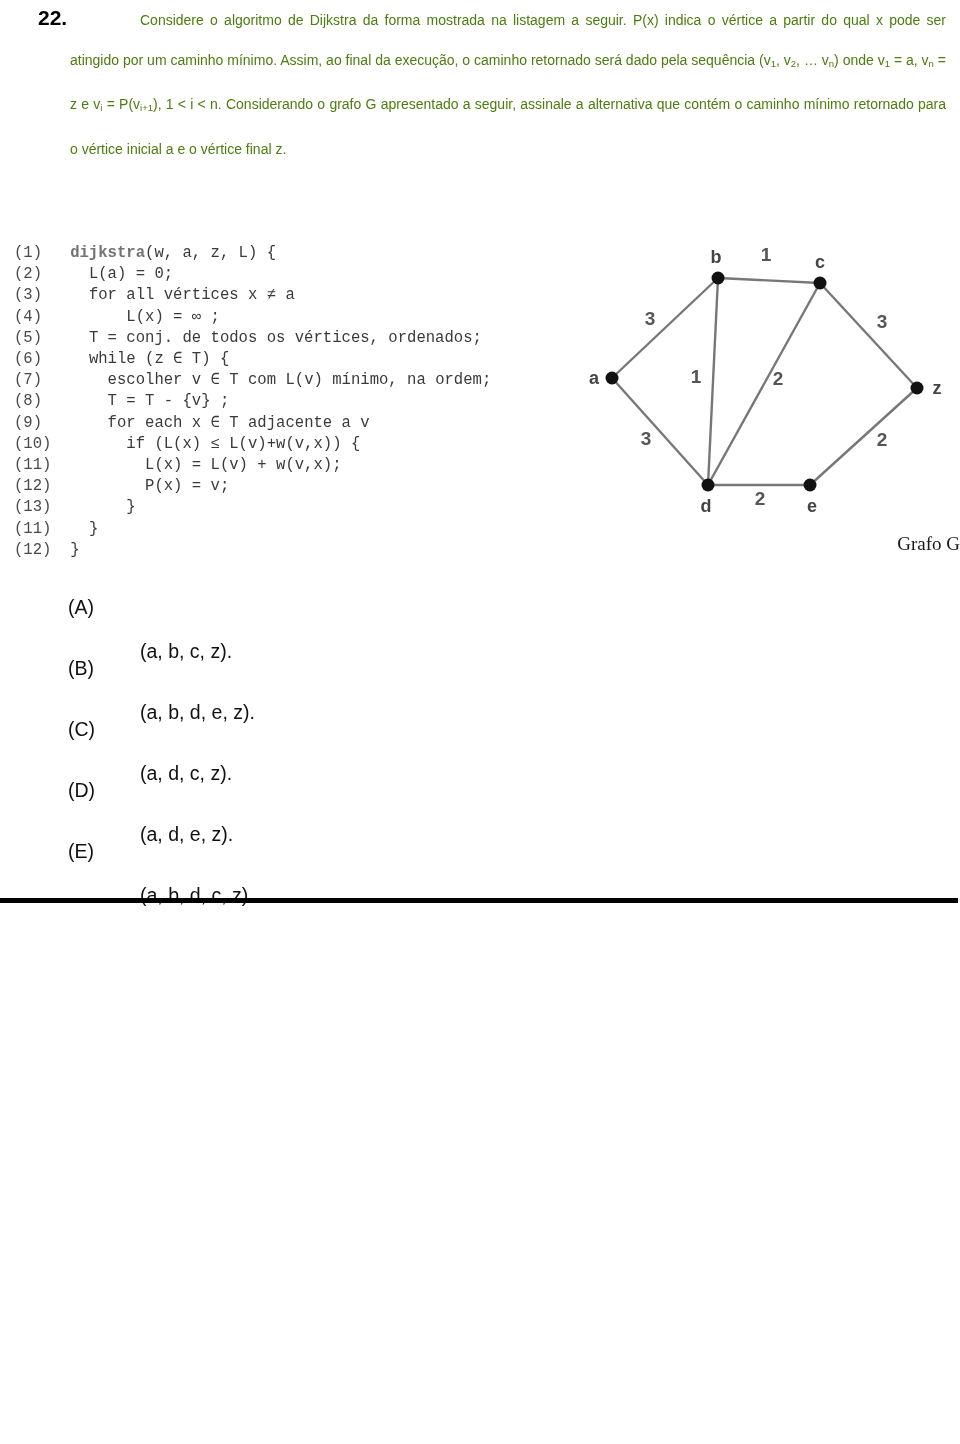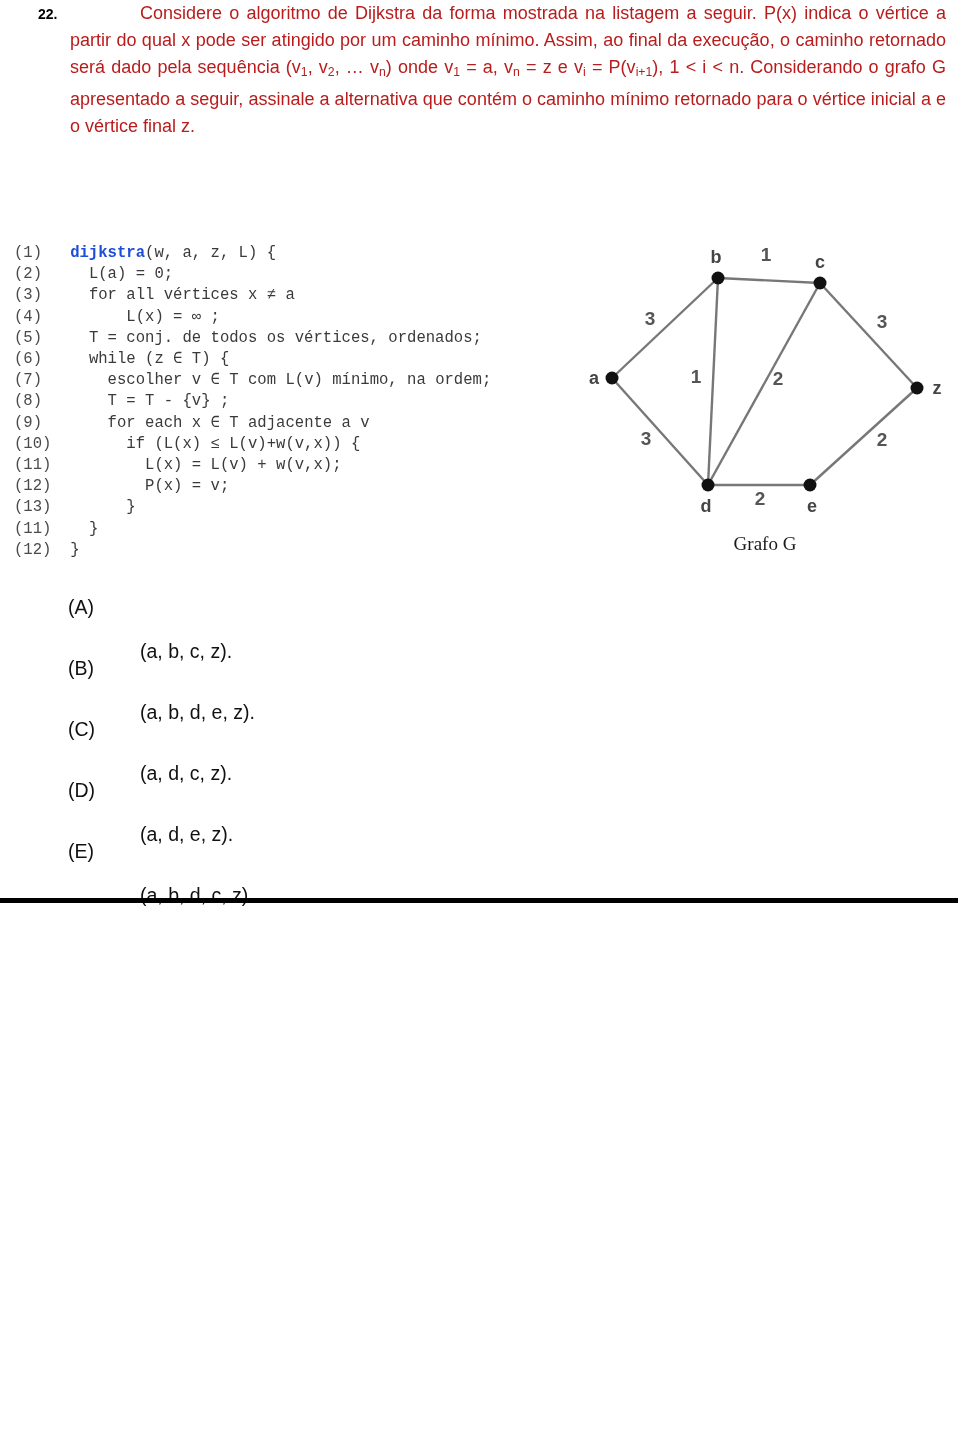--- a/index.html
+++ b/index.html
@@ -21,67 +21,67 @@
     position: absolute;
     left: 0;
     top: 0;
     width: 960px;
   }
   .q-number {
     position: absolute;
     left: 38px;
     top: 6px;
     font-weight: bold;
-    font-size: 14px;
+    font-size: 21px;
   }
   .q-para {
     position: absolute;
     left: 70px;
     top: 0px;
     width: 876px;
-    font-size: 18px;
-    line-height: 27px;
+    font-size: 14px;
+    line-height: 40px;
     text-align: justify;
     text-justify: inter-word;
-    color: #b91c1c;
+    color: #4d7c0f;
   }
   .q-para .indent-first { display: inline-block; width: 70px; }
   sub { font-size: 0.68em; vertical-align: -0.25em; }
 
   
   #code-listing {
     position: absolute;
     left: 14px;
     top: 243px;
     font-family: "Liberation Mono", "DejaVu Sans Mono", monospace;
     font-size: 15.6px;
     line-height: 21.2px;
     color: #3a3a3a;
     white-space: pre;
   }
   .code-line { white-space: pre; }
   .code-line .num { color: #4a4a4a; }
-  .kw-bold { font-weight: bold; color: #1d4ed8; }
+  .kw-bold { font-weight: bold; color: #737373; }
   .kw-underline { }
 
   
   #graph-figure {
     position: absolute;
     left: 570px;
     top: 233px;
     width: 390px;
     height: 330px;
   }
   #graph-svg { position: absolute; left: 0; top: 0; }
   .graph-caption {
     position: absolute;
     left: 0;
     top: 300px;
     width: 390px;
-    text-align: center;
+    text-align: right;
     font-family: "Liberation Serif", serif;
     font-size: 19px;
     color: #1a1a1a;
   }
 
   
   #options-block { position: absolute; left: 0; top: 596px; width: 960px; }
   .option-row { position: absolute; left: 0; width: 960px; height: 48px; }
   .option-letter {
     position: absolute;

